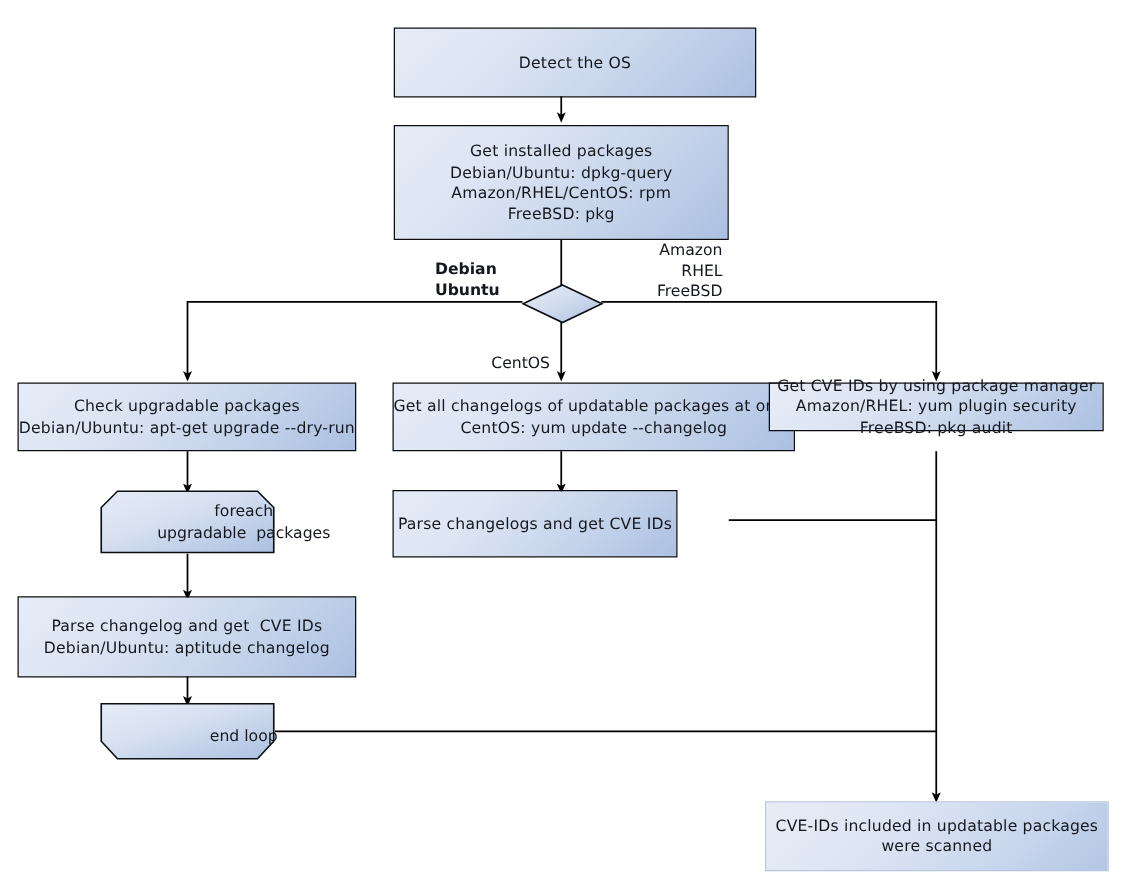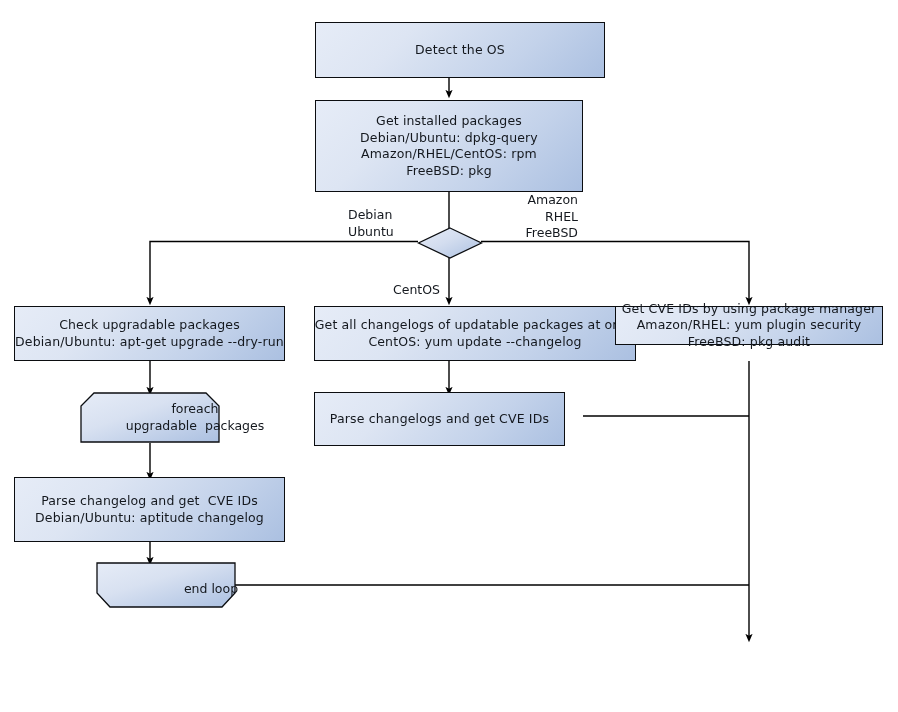--- a/index.html
+++ b/index.html
@@ -136,21 +136,21 @@
         <linearGradient id="dgrad" x1="0" y1="0" x2="1" y2="1">
           <stop offset="0%" stop-color="#e6ecf7"></stop>
           <stop offset="45%" stop-color="#d3ddef"></stop>
           <stop offset="100%" stop-color="#abc0e1"></stop>
         </linearGradient>
       </defs>
       <path d="M33,1 L64.5,16 L33,31 L1.5,16 Z" fill="url(#dgrad)" stroke="#0b0d10" stroke-width="1.3"></path>
     </svg>
   </div>
 
-  <div class="edge-label" style="left:348px; top:207px; width:66px; text-align:left;">Debian
+  <div class="edge-label" style="left:348px; top:207px; width:66px; text-align:left;font-weight:bold;">Debian
 Ubuntu</div>
 
   <div class="edge-label el-right" style="left:493px; top:192px; width:72px; text-align:right;margin-left:13px;">Amazon
 RHEL
 FreeBSD</div>
 
   <div class="edge-label" style="left:393px; top:266px; width:56px; text-align:left;margin-top:16px;">CentOS</div>
 
   <div class="node proc" style="left:14px; top:306px; width:271px; height:55px;">Check upgradable packages
 Debian/Ubuntu: apt-get upgrade --dry-run</div>
@@ -170,33 +170,35 @@
           <stop offset="40%" stop-color="#d8e1f1"></stop>
           <stop offset="100%" stop-color="#abc0e1"></stop>
         </linearGradient>
       </defs>
       <path d="M14,1 L126,1 L139,14 L139,50 L1,50 L1,14 Z" fill="url(#lgrad1)" stroke="#0b0d10" stroke-width="1.3"></path>
     </svg>
     <div class="loop-label">foreach
 upgradable  packages</div>
   </div>
 
-  <div class="node proc" style="left:314px; top:392px; width:251px; height:54px;">Parse changelogs and get CVE IDs</div>
+  <div class="node proc" style="left:314px; top:392px; width:228px; height:54px;">Parse changelogs and get CVE IDs</div>
 
   <div class="node proc" style="left:14px; top:477px; width:271px; height:65px;">Parse changelog and get  CVE IDs
 Debian/Ubuntu: aptitude changelog</div>
 
-  <div class="loop-wrap" style="left:96px; top:562px; width:140px; height:54px;">
+  <div class="loop-wrap" style="left:80px; top:562px; width:140px; height:54px;">
     <svg width="140" height="46" viewBox="0 0 140 46">
       <defs>
         <linearGradient id="lgrad2" x1="0" y1="0" x2="1" y2="1">
           <stop offset="0%" stop-color="#e6ecf7"></stop>
           <stop offset="40%" stop-color="#d8e1f1"></stop>
           <stop offset="100%" stop-color="#abc0e1"></stop>
         </linearGradient>
       </defs>
       <path d="M1,1 L139,1 L139,31 L126,45 L14,45 L1,31 Z" fill="url(#lgrad2)" stroke="#0b0d10" stroke-width="1.3"></path>
     </svg>
     <div class="loop-label">end loop</div>
   </div>
 
+  <div class="node terminal" style="left:612px; top:641px; width:275px; height:56px;">CVE-IDs included in updatable packages
+were scanned</div>
 
 </div>
 
 </body></html>

